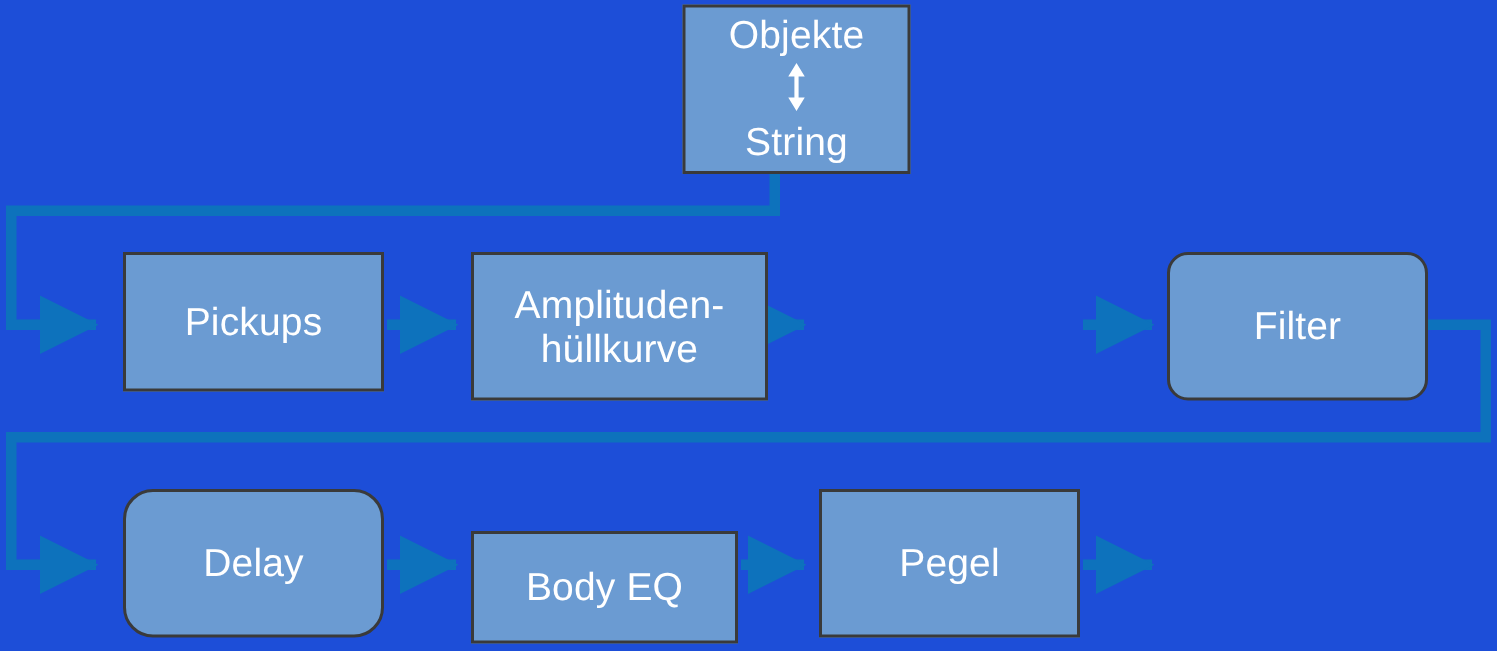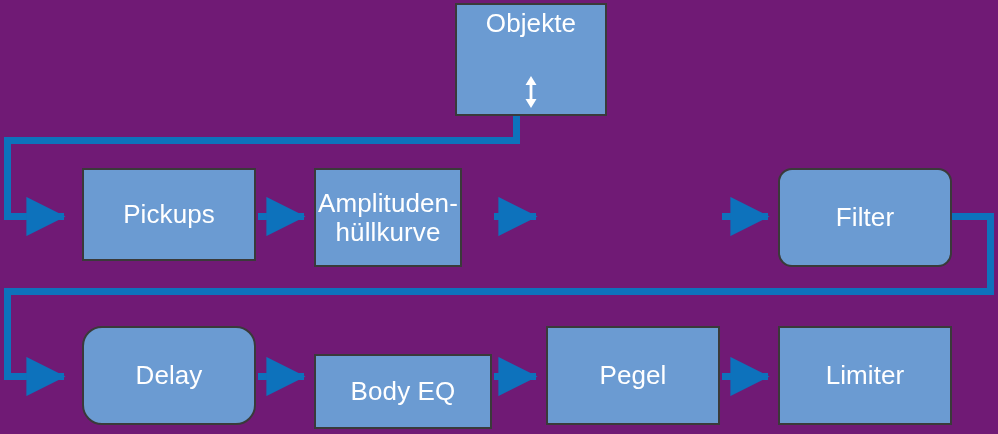--- a/index.html
+++ b/index.html
@@ -4,21 +4,21 @@
 <style>
   html, body {
     margin: 0;
     padding: 0;
     background: #ffffff;
   }
   #diagram-root {
     position: relative;
     width: 998px;
     height: 434px;
-    background: #701a75;
+    background: #1d4ed8;
     font-family: "Liberation Sans", sans-serif;
     overflow: hidden;
   }
   #connector-layer {
     position: absolute;
     left: 0;
     top: 0;
     width: 998px;
     height: 434px;
   }
@@ -84,27 +84,28 @@
 
       <path d="M 722 376.5 L 768 376.5" marker-end="url(#flowArrow)"></path>
     </g>
   </svg>
 
   <div class="node-box source-box" style="left:455px; top:3px; width:152px; height:113px;">
     <span class="node-label">Objekte</span>
     <svg class="double-arrow-icon" width="18" height="34" viewBox="0 0 18 34">
       <path d="M9 1 L14.5 10 L10.4 10 L10.4 24 L14.5 24 L9 33 L3.5 24 L7.6 24 L7.6 10 L3.5 10 Z" fill="#ffffff"></path>
     </svg>
+    <span class="node-label">String</span>
   </div>
 
   <div class="node-box" style="left:82px; top:168px; width:174px; height:93px;">
     <span class="node-label">Pickups</span>
   </div>
 
-  <div class="node-box" style="left:314px; top:168px; width:148px; height:99px;">
+  <div class="node-box" style="left:314px; top:168px; width:198px; height:99px;">
     <span class="node-label">Amplituden-
 hüllkurve</span>
   </div>
 
 
   <div class="node-box" style="left:778px; top:168px; width:174px; height:99px;border-radius:14px;">
     <span class="node-label">Filter</span>
   </div>
 
   <div class="node-box" style="left:82px; top:326px; width:174px; height:99px;border-radius:20px;">
@@ -112,17 +113,14 @@
   </div>
 
   <div class="node-box" style="left:314px; top:326px; width:178px; height:75px;margin-top:28px;">
     <span class="node-label">Body EQ</span>
   </div>
 
   <div class="node-box" style="left:546px; top:326px; width:174px; height:99px;">
     <span class="node-label">Pegel</span>
   </div>
 
-  <div class="node-box" style="left:778px; top:326px; width:174px; height:99px;">
-    <span class="node-label">Limiter</span>
-  </div>
 
 </div>
 
 </body></html>

